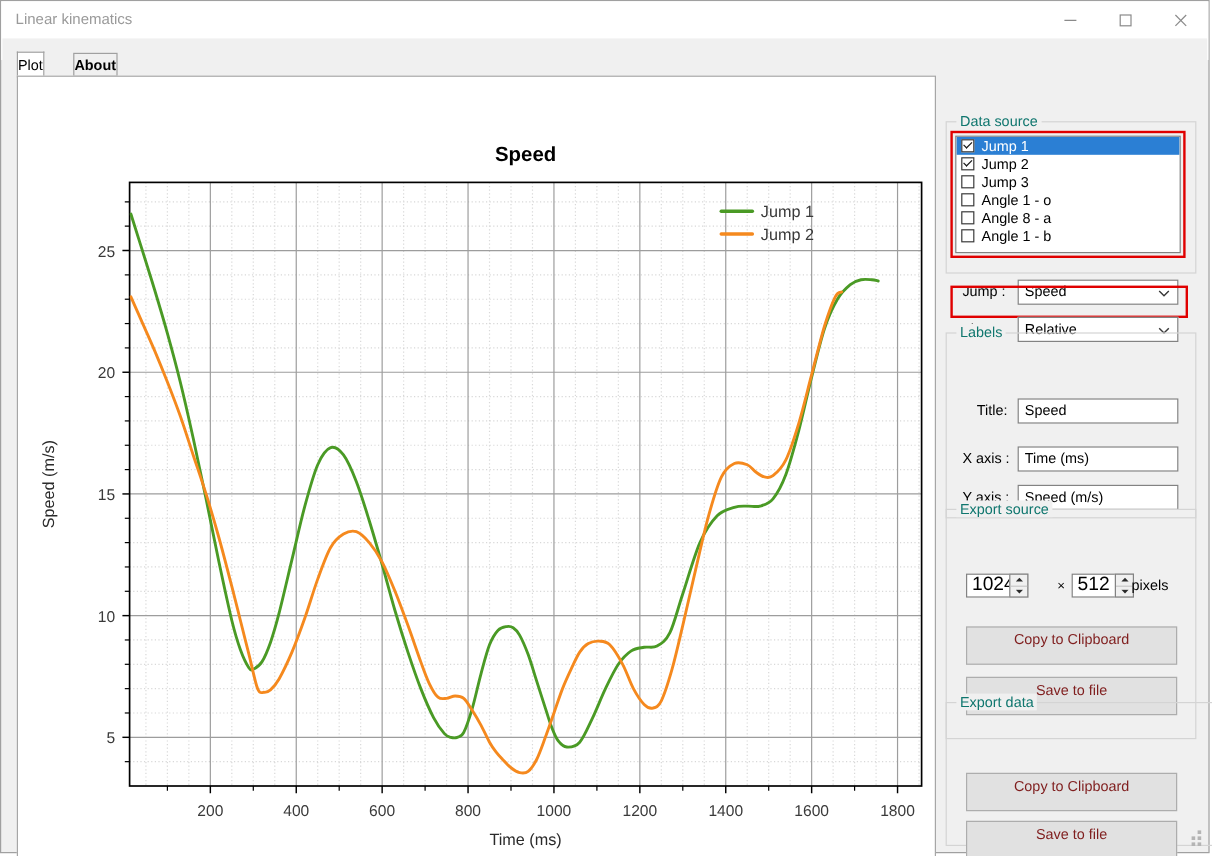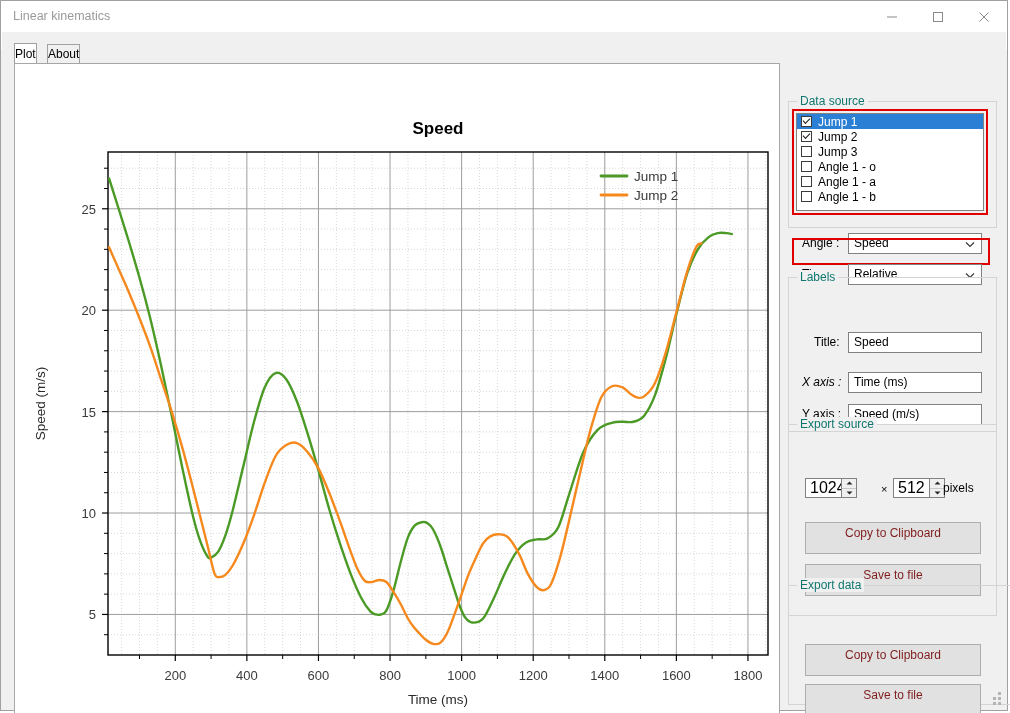--- a/index.html
+++ b/index.html
@@ -41,21 +41,21 @@
   .tab {
     position:absolute; top:0; height:20px; line-height:19px;
     padding:0 0; font-size:12px; box-sizing:border-box;
     border:1px solid #a0a0a0; background:#f0f0f0; color:#000;
   }
   .tab.active {
     background:#ffffff; border-bottom-color:#ffffff;
     height:22px; line-height:21px; top:-1px;
   }
   .tab-plot { left:0; }
-  .tab-about { left:33px; }
+  .tab-about { left:47px;font-weight:bold; }
   
   .plot-panel {
     position:absolute; left:12px; top:31px; width:766px; height:660px;
     background:#ffffff; border:1px solid #a6a6a6; box-sizing:border-box;
   }
   .plot-svg { position:absolute; left:0; top:0; }
   
   .right-col { position:absolute; left:786px; top:31px; width:209px; }
   .group {
     position:absolute; box-sizing:border-box;
@@ -322,30 +322,30 @@
           <div class="list-item">
             <span class="cb"></span>
             <span>Jump 3</span>
           </div>
           <div class="list-item">
             <span class="cb"></span>
             <span>Angle 1 - o</span>
           </div>
           <div class="list-item">
             <span class="cb"></span>
-            <span>Angle 1 - a</span>
+            <span>Angle 8 - a</span>
           </div>
           <div class="list-item">
             <span class="cb"></span>
             <span>Angle 1 - b</span>
           </div>
         </div>
 
       <div class="field-row" style="left:0; top:170px; width:209px;">
-        <span class="field-label" style="left:14px; top:0;">Angle :</span>
+        <span class="field-label" style="left:14px; top:0;">Jump :</span>
         <div class="combo" style="left:60px; top:0; width:134px;">
           <span>Speed</span>
           <span class="chev">
             <svg width="10" height="7" viewBox="0 0 10 7">
                 <polyline points="1,1.5 5,5.5 9,1.5" fill="none" stroke="#3a3a3a" stroke-width="1.2"></polyline>
               </svg>
           </span>
         </div>
       </div>
 
@@ -362,21 +362,21 @@
         </div>
       </div>
 
       <div class="group" id="grp-labels">
         <span class="group-title">Labels</span>
       </div>
       <span class="field-label" style="position:absolute; left:26px; top:269px;">Title:</span>
       <div class="txt" style="left:60px; top:269px; width:134px;">
         <span>Speed</span>
       </div>
-      <span class="field-label" style="position:absolute; left:14px; top:309px;font-style:italic;">X axis :</span>
+      <span class="field-label" style="position:absolute; left:14px; top:309px;">X axis :</span>
       <div class="txt" style="left:60px; top:309px; width:134px;">
         <span>Time (ms)</span>
       </div>
       <span class="field-label" style="position:absolute; left:14px; top:341px;text-align:right;">Y axis :</span>
       <div class="txt" style="left:60px; top:341px; width:134px;">
         <span>Speed (m/s)</span>
       </div>
 
       <div class="group" id="grp-exportgraph">
         <span class="group-title">Export source</span>

